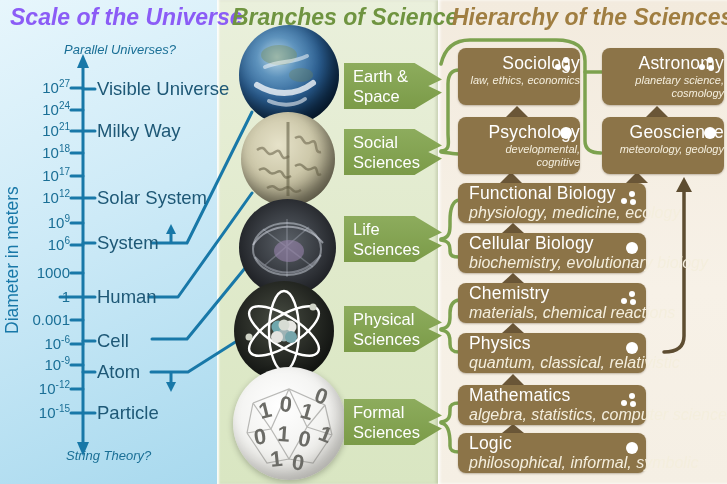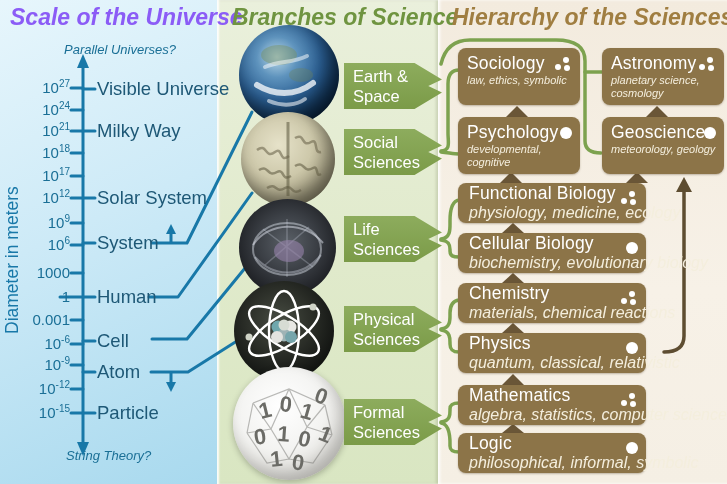--- a/index.html
+++ b/index.html
@@ -49,21 +49,21 @@
     box-shadow:0 2px 6px rgba(0,0,0,.25), inset -6px -8px 14px rgba(0,0,0,.18);}
 
   .branch{position:absolute;left:344px;width:98px;height:46px;color:#fff;
     background:linear-gradient(180deg,#8dac5d,#7b9b48);
     clip-path:polygon(0 0,72% 0,100% 36%,86% 50%,100% 64%,72% 100%,0 100%);
     font-size:16.5px;line-height:1.24;padding:3px 0 0 9px;box-sizing:border-box;}
   .branch span{display:block;}
 
   .hbox{position:absolute;background:#8c7448;border-radius:8px;color:#fff;box-sizing:border-box;
     box-shadow:0 1px 2px rgba(90,70,40,.35);}
-  .narrow{width:122px;height:57px;padding:5px 6px 4px 9px;}
+  .narrow{width:122px;height:57px;padding:5px 0 4px 9px;text-align:right;}
   .wide{width:188px;height:40px;padding:0 11px;}
   .hbox-title{font-size:17.5px;line-height:1.18;letter-spacing:.2px;}
   .hbox-sub{font-style:italic;font-size:11px;line-height:1.18;color:#f4eedd;}
   .wide .hbox-sub{font-size:16px;white-space:nowrap;}
   .badge{position:absolute;right:8px;top:9px;width:17px;height:15px;}
   .wide .badge{top:8px;}
   .badge i{position:absolute;background:#fff;border-radius:50%;}
   .badge.multi i{width:6px;height:6px;}
   .badge.multi .d1{left:8px;top:0;}
   .badge.multi .d2{left:0;top:7px;}
@@ -271,21 +271,21 @@
     <span>Sciences</span>
   </div>
 
   <div class="hbox narrow" style="left:458px;top:48px">
     <div class="hbox-title">Sociology</div>
     <span class="badge multi">
         <i class="d1"></i>
         <i class="d2"></i>
         <i class="d3"></i>
       </span>
-    <div class="hbox-sub">law, ethics, symbolic</div>
+    <div class="hbox-sub">law, ethics, economics</div>
   </div>
   <div class="hbox narrow" style="left:602px;top:48px">
     <div class="hbox-title">Astronomy</div>
     <span class="badge multi">
         <i class="d1"></i>
         <i class="d2"></i>
         <i class="d3"></i>
       </span>
     <div class="hbox-sub">planetary science, cosmology</div>
   </div>

